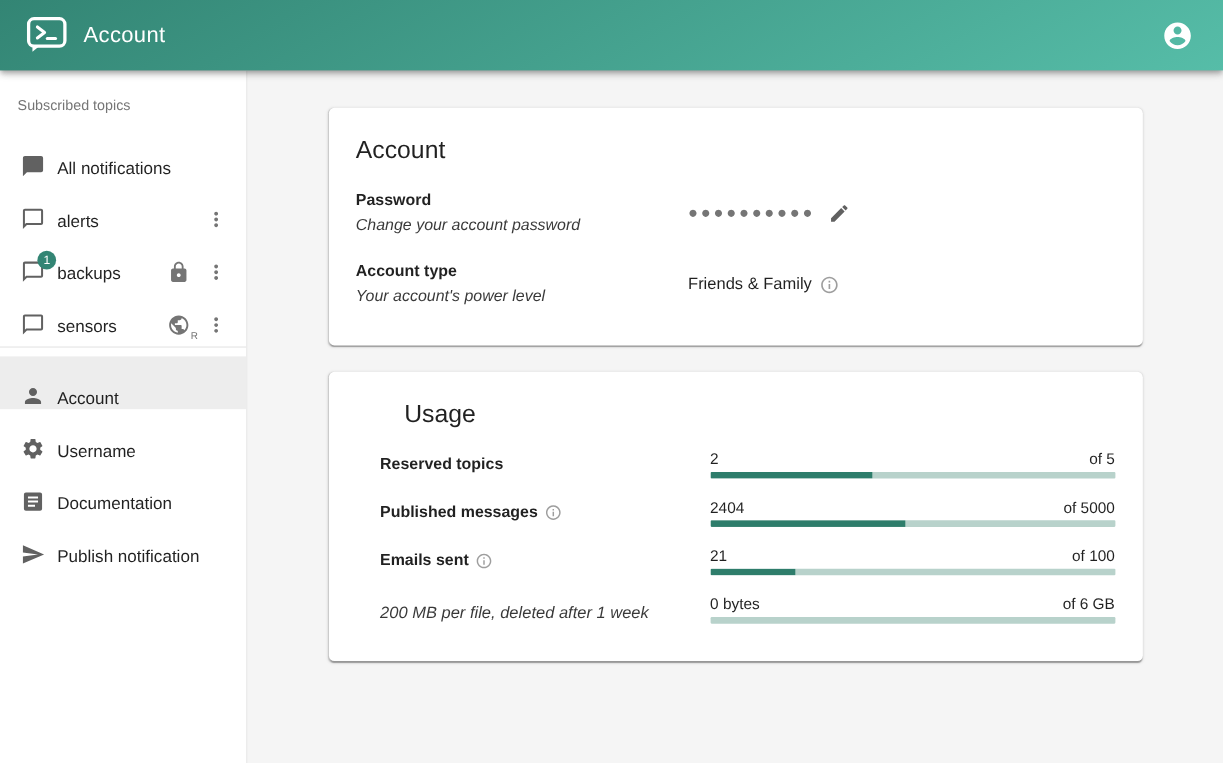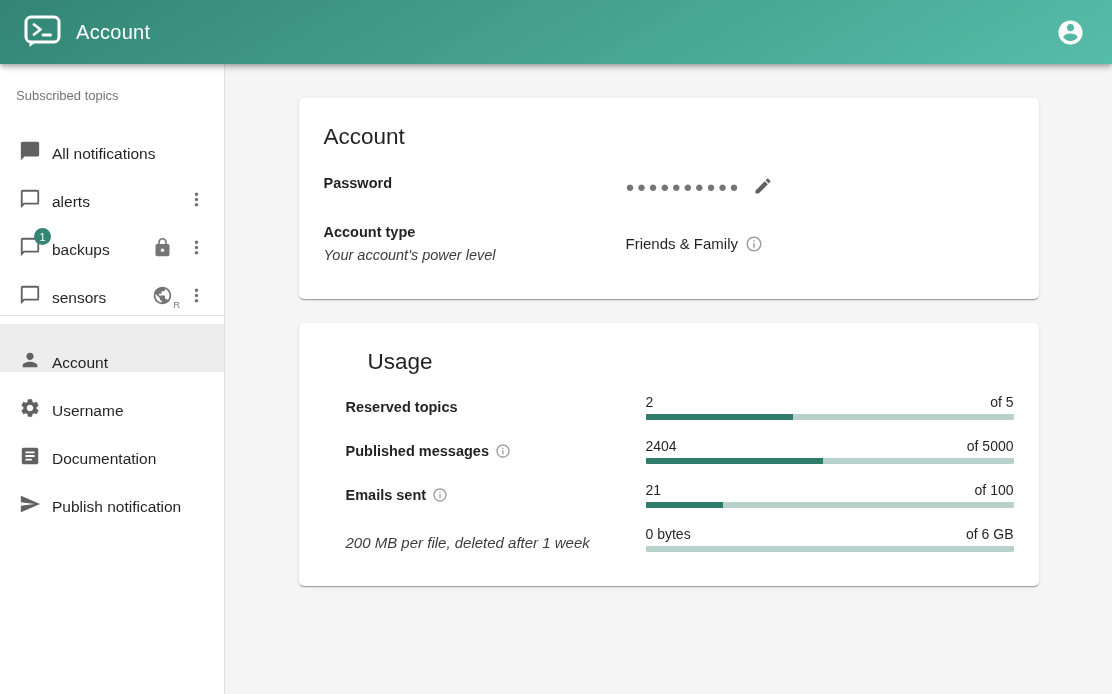--- a/index.html
+++ b/index.html
@@ -221,20 +221,21 @@
 
     <div class="main">
 
       <div class="card" id="account-card">
         <h2 class="card-title">Account</h2>
 
 
         <div class="arow">
           <div class="acol-label">
             <div class="alabel">Password</div>
+            <div class="acaption">Change your account password</div>
           </div>
           <div class="acol-value">
             <span class="pw-dots">●●●●●●●●●●</span>
             <button class="icon-btn">
               <span style="display:flex">
                 <svg viewBox="0 0 24 24">
                     <path d="M3 17.25V21h3.75L17.81 9.94l-3.75-3.75L3 17.25zM20.71 7.04c.39-.39.39-1.02 0-1.41l-2.34-2.34c-.39-.39-1.02-.39-1.41 0l-1.83 1.83 3.75 3.75 1.83-1.83z"></path>
                   </svg>
               </span>
             </button>

